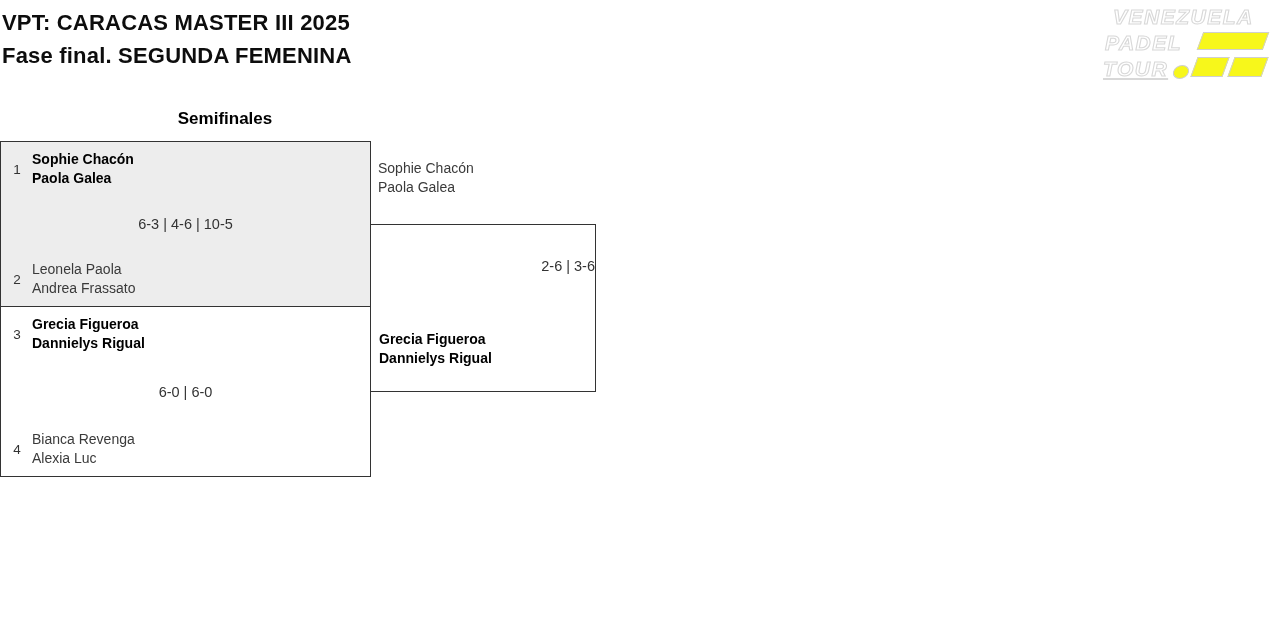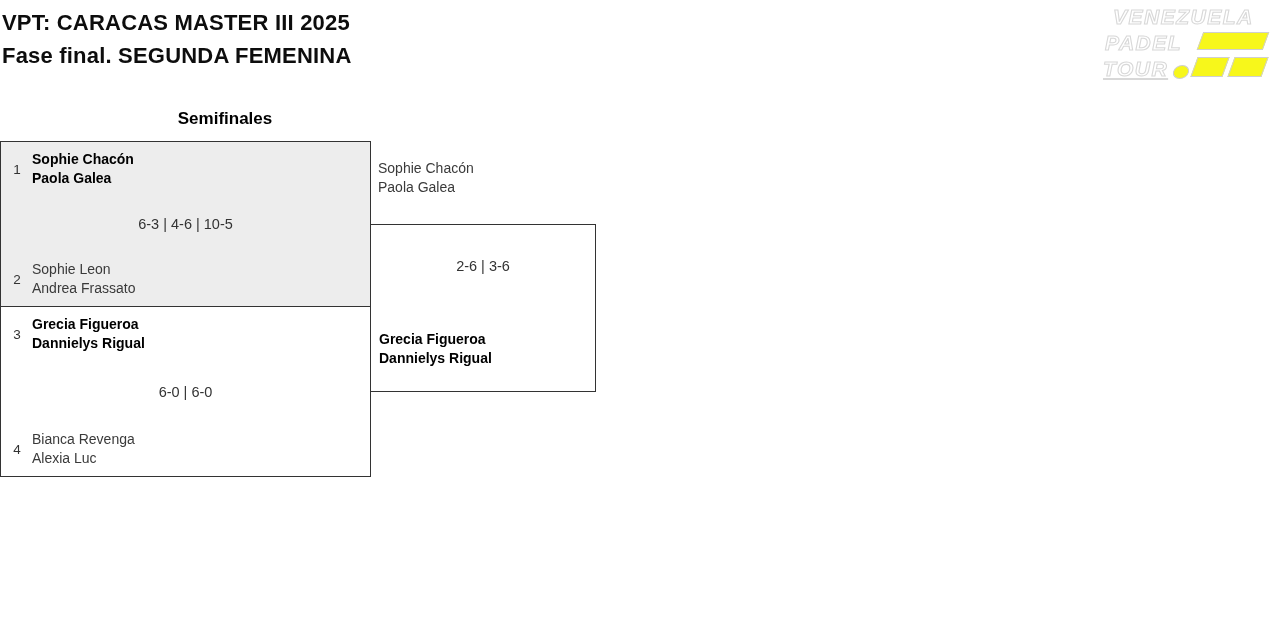--- a/index.html
+++ b/index.html
@@ -55,21 +55,21 @@
   .seed{width:20px;flex:none;text-align:center;font-size:13.5px;color:#333;}
   .names{padding-left:5px;font-size:14px;line-height:19px;color:#3a3a3a;}
   .names.winner{font-weight:700;color:#000;}
   .names div{white-space:nowrap;}
   
   .score{
     position:absolute;left:0;right:0;text-align:center;
     font-size:14.5px;color:#333;white-space:nowrap;
   }
   .score-mid{top:50%;transform:translateY(-50%);}
-  .score-final{top:33px;}
+  .score-final{top:33px;text-align:right;}
   
   .final-team-top{
     position:absolute;left:378px;top:159px;
     font-size:14px;line-height:19px;color:#3a3a3a;
   }
   .final-team-top div{white-space:nowrap;}
   .final-team-bottom{
     position:absolute;left:8px;top:105px;
     font-size:14px;line-height:19px;color:#3a3a3a;
   }
@@ -103,21 +103,21 @@
       <span class="seed">1</span>
       <span class="names winner">
         <div>Sophie Chacón</div>
         <div>Paola Galea</div>
       </span>
     </div>
     <div class="score score-mid">6-3 | 4-6 | 10-5</div>
     <div class="team team-bottom">
       <span class="seed">2</span>
       <span class="names">
-        <div>Sophie Leon</div>
+        <div>Leonela Paola</div>
         <div>Andrea Frassato</div>
       </span>
     </div>
   </div>
 
   <div class="match sf2">
     <div class="team team-top">
       <span class="seed">3</span>
       <span class="names winner">
         <div>Grecia Figueroa</div>

